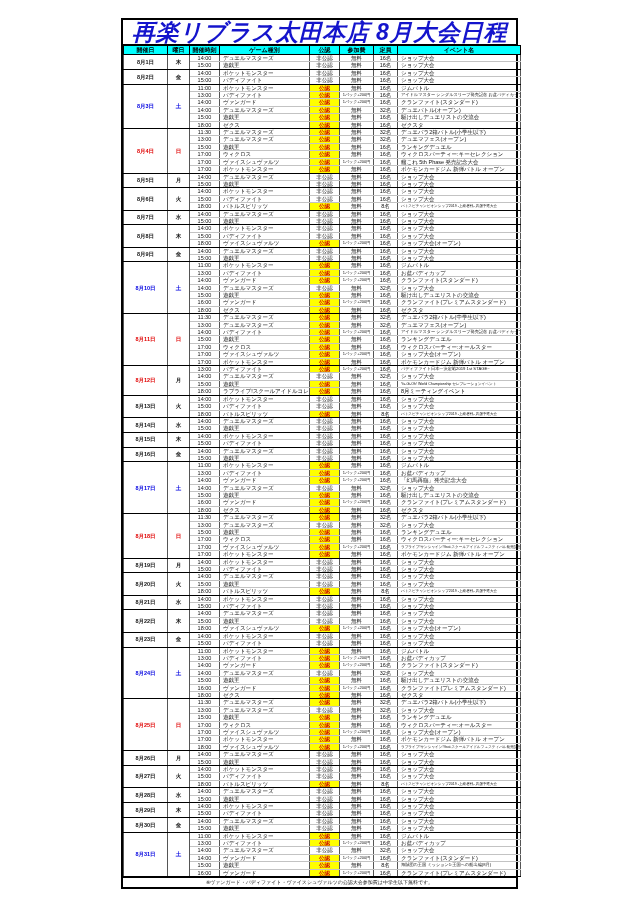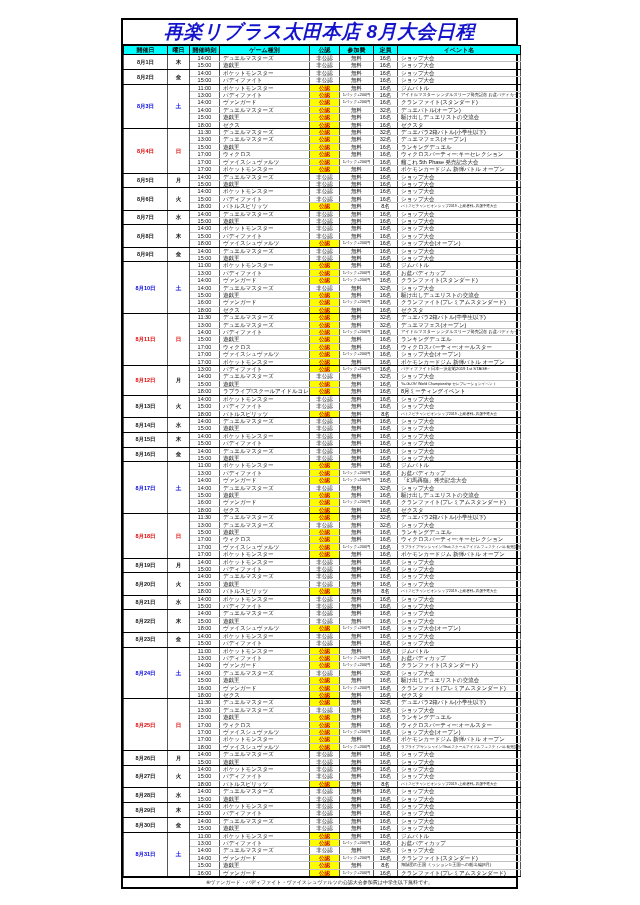--- a/index.html
+++ b/index.html
@@ -1,18 +1,18 @@
 <!DOCTYPE html>
 <html style="--title: #1414cc; --headerbg: #00ffff; --offbg: #ffff00; --offtext: #cc0000; --sat: #0000e0; --sun: #e00000;"><head>
 <meta charset="utf-8">
 <style>
   html,body{margin:0;padding:0;background:#ffffff;}
   body{width:640px;height:905px;position:relative;font-family:"Liberation Sans","DejaVu Sans",sans-serif;}
   .sheet{position:absolute;left:121px;top:18px;width:397px;border:2px solid #000;background:#fff;box-sizing:border-box;}
-  .title{color:var(--title,#1414cc);font-weight:bold;font-style:italic;font-size:19px;line-height:24px;text-align:center;white-space:nowrap;border-bottom:1px solid #000;letter-spacing:0.5px;}
+  .title{color:var(--title,#1414cc);font-weight:bold;font-style:italic;font-size:23px;line-height:24px;text-align:center;white-space:nowrap;border-bottom:1px solid #000;letter-spacing:0.5px;}
   table{border-collapse:collapse;width:100%;table-layout:fixed;}
   th{background:var(--headerbg,#00ffff);font-size:6px;line-height:8px;height:8px;padding:0;border:1px solid #000;font-weight:bold;color:#000;white-space:nowrap;overflow:hidden;}
   td{font-size:5.5px;line-height:6.4px;height:6.4px;padding:0 1px;border-left:1px solid #555;border-right:1px solid #555;border-bottom:1px solid #c3c3c3;white-space:nowrap;overflow:hidden;color:#111;}
   tr.gend td{border-bottom:1px solid #000;}
   td.cdate{text-align:center;font-weight:bold;border-bottom:1px solid #000;}
   td.cday{text-align:center;font-weight:bold;border-bottom:1px solid #000;}
   td.ctime{text-align:center;}
   td.cgame{text-align:left;padding-left:3px;}
   td.coff{text-align:center;}
   td.coff.yes{background:var(--offbg,#ffff00);color:var(--offtext,#cc0000);font-weight:bold;}

